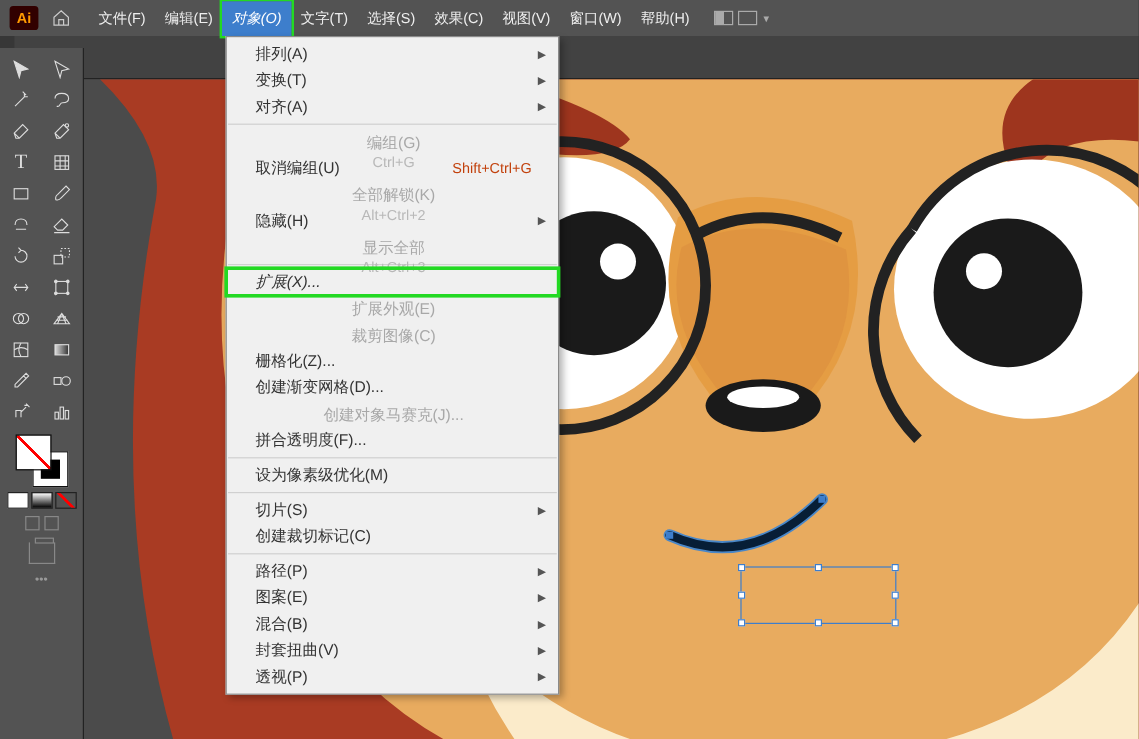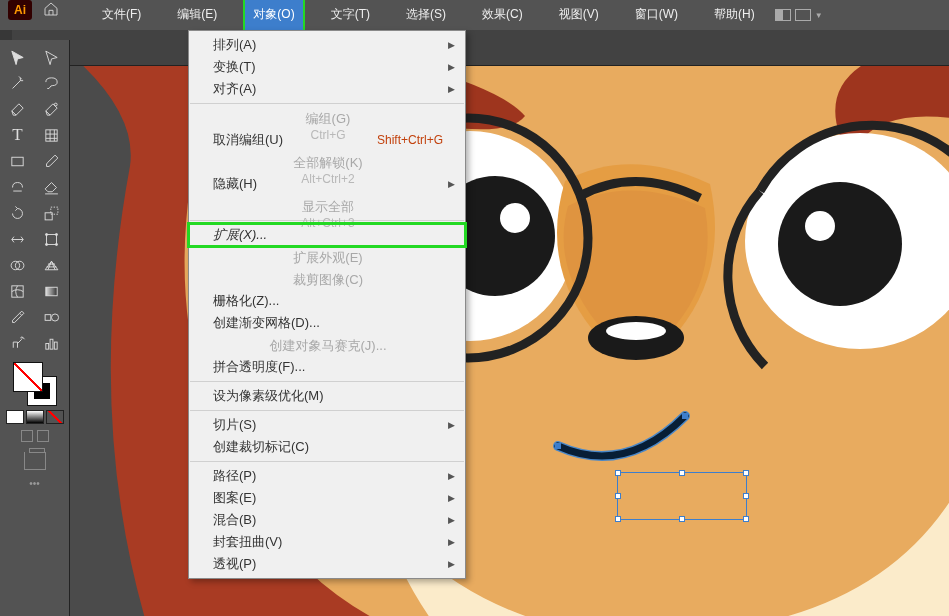--- a/index.html
+++ b/index.html
@@ -1,23 +1,23 @@
 <!DOCTYPE html>
 <html><head>
 <meta charset="utf-8">
 <style>
   * { margin:0; padding:0; box-sizing:border-box; font-family:"Microsoft YaHei","Segoe UI",sans-serif; }
   body { background:#323232; color:#ccc; overflow:hidden; width:949px; height:616px; position:relative; }
   
-  .menubar { height:30px; background:#535353; display:flex; padding-left:8px; font-size:12px; }
+  .menubar { height:30px; background:#535353; display:flex; align-items:center; padding-left:8px; font-size:12px; }
   .ai-logo { width:24px; height:20px; background:#310000; color:#ff9a00; font-weight:bold; font-size:12px; display:flex; align-items:center; justify-content:center; border-radius:3px; margin-right:10px; }
   .home-ic { width:18px; height:18px; margin-right:14px; display:flex; align-items:center; justify-content:center; }
   .home-ic svg { width:16px; height:16px; fill:none; stroke:#ccc; stroke-width:1.5; }
-  .menu-item { padding:6px 8px; cursor:default; color:#eee;margin-left:20px; }
-  .menu-item.active { background:#3d7ecc; color:#fff; outline:2px solid #23d923; }
+  .menu-item { padding:6px 8px; cursor:default; color:#eee; }
+  .menu-item.active { background:#3d7ecc; color:#fff; outline:2px solid #23d923;font-style:italic; }
   .arrange { margin-left:12px; display:flex; align-items:center; gap:4px; }
   .arrange-box { width:16px; height:12px; border:1px solid #aaa; }
   .arrange-box.g { background:linear-gradient(to right,#aaa 50%,transparent 50%); }
   .arrange .tri { font-size:8px; color:#aaa; }
   
   .optbar { height:36px; background:#424242; border-bottom:1px solid #222; }
   .optctrl { position:absolute; left:0; top:30px; width:12px; height:36px; background:#373737; display:flex; align-items:center; justify-content:center; cursor:pointer; }
   .optctrl .d1 { width:2px;height:2px;background:#aaa;border-radius:50%; box-shadow:0 4px #aaa,0 -4px #aaa; }
   
   .tabbar { height:28px; background:#282828; display:flex; align-items:flex-end; padding-left:76px; font-size:12px; overflow:hidden; }

